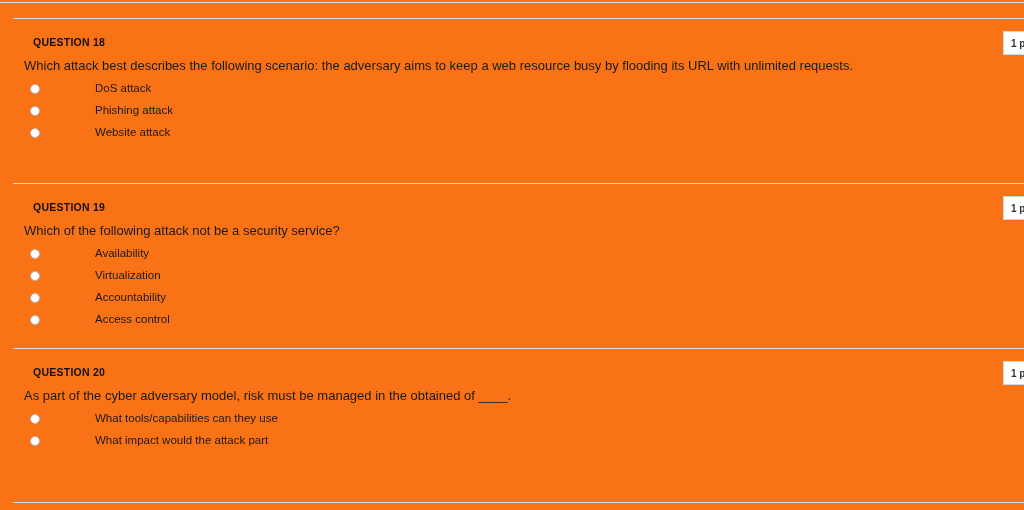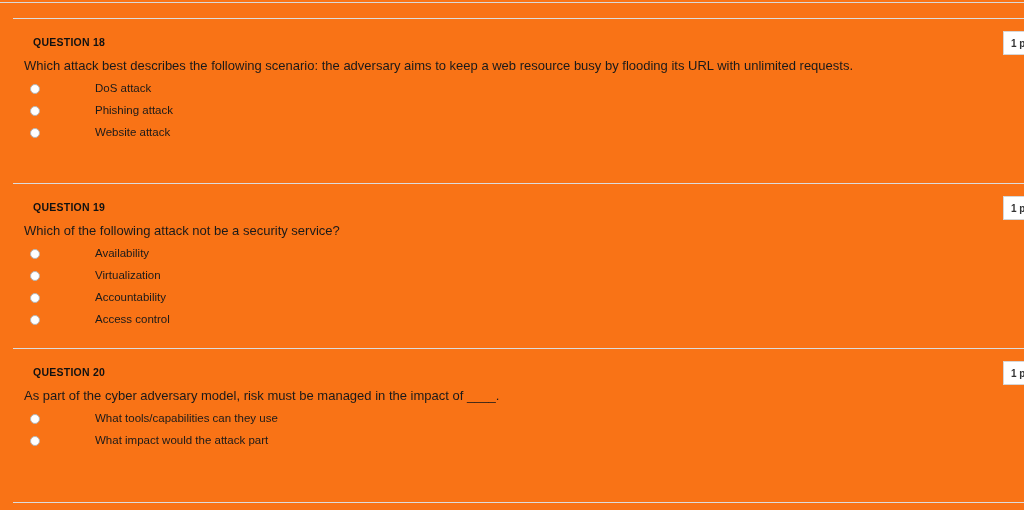--- a/index.html
+++ b/index.html
@@ -192,21 +192,21 @@
     </div>
   </div>
   <div class="points-badge" style="top:196px;">
     <span class="points-text">1 points</span>
   </div>
 
   <div class="sep" style="top:348px;"></div>
 
   <div class="question-block" style="top:366px;">
     <div class="q-header">QUESTION 20</div>
-    <div class="q-text">As part of the cyber adversary model, risk must be managed in the impact of ____.</div>
+    <div class="q-text">As part of the cyber adversary model, risk must be managed in the obtained of ____.</div>
     <div class="options">
       <div class="option">
         <span class="radio"></span>
         <span class="option-label">What tools/capabilities can they use</span>
       </div>
       <div class="option">
         <span class="radio"></span>
         <span class="option-label">What impact would the attack part</span>
       </div>
     </div>

